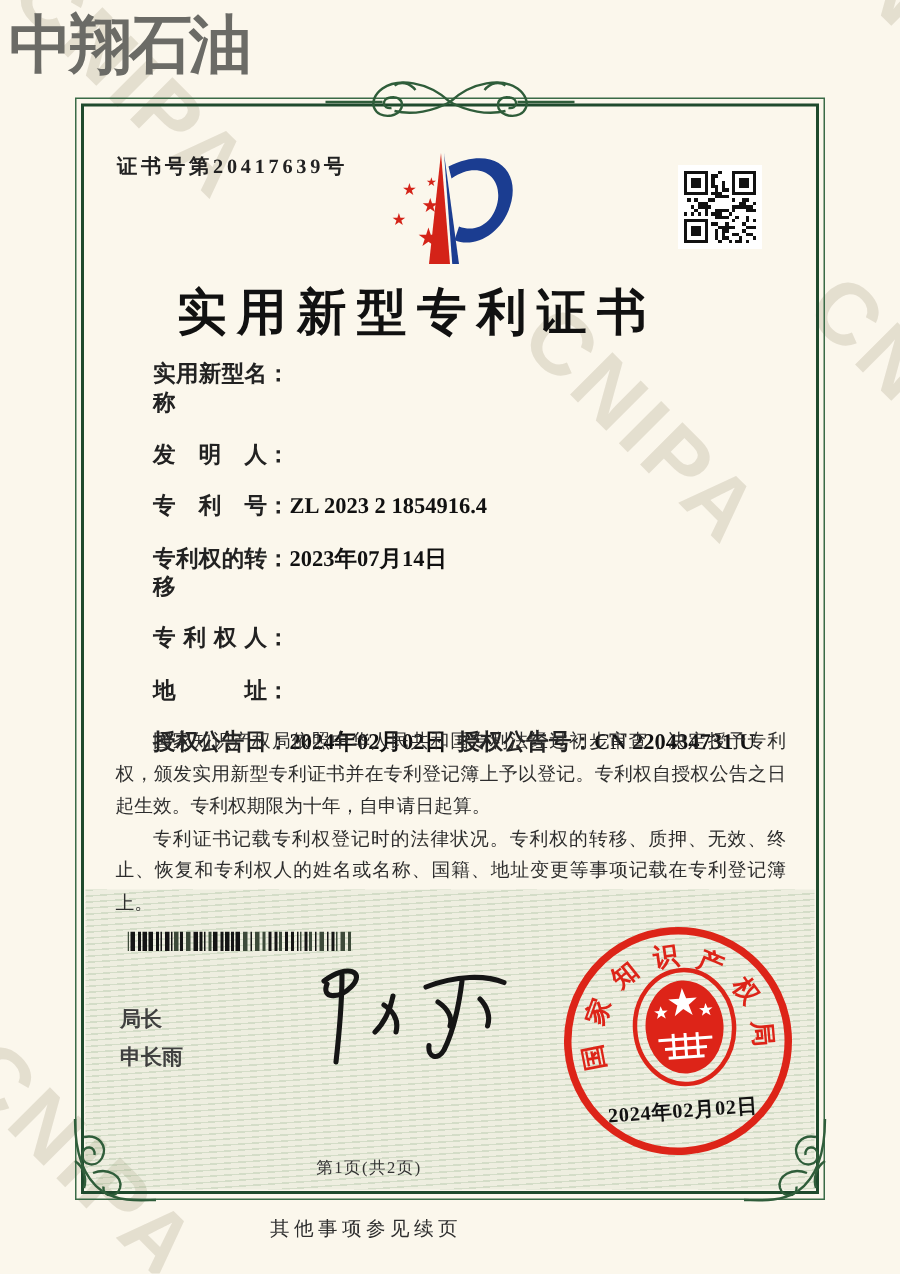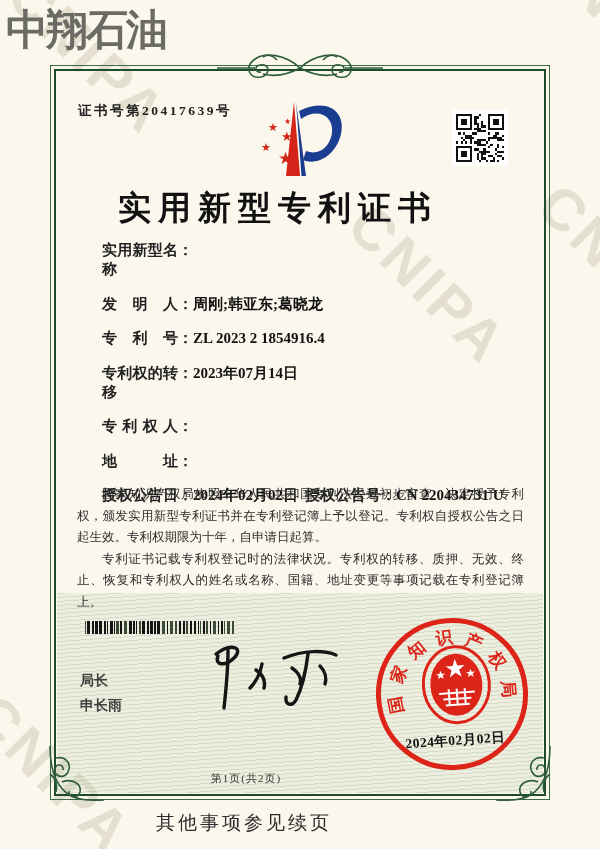--- a/index.html
+++ b/index.html
@@ -106,21 +106,21 @@
   .seal-date {
     position:absolute; left:0; right:0; bottom:15px; text-align:center;
     font-size:13.5px; font-weight:bold; color:#131313; letter-spacing:0.5px;
   }
   .page-indicator {
     position:absolute; left:0; top:771px; width:492px; text-align:center;
     font-size:11px; color:#333; letter-spacing:1px;
   }
   .footer-note {
     position:absolute; left:0; top:810px; width:488px; text-align:center;
-    font-size:19px; color:#2d2d2d; letter-spacing:3px; font-weight:500;
+    font-size:13px; color:#2d2d2d; letter-spacing:3px; font-weight:500;
   }
   svg { display:block; }
 </style>
 </head>
 <body>
 
 <div class="wm wm1">CNIPA</div>
 <div class="wm wm2">CNIPA</div>
 <div class="wm wm3">CNIPA</div>
 <div class="wm wm4">CNIPA</div>
@@ -391,21 +391,20 @@
 <div class="cert-title">实用新型专利证书</div>
 
 <div class="fields">
   <div class="frow">
     <span class="flabel">实用新型名称</span>
     <span class="fcolon">：</span>
   </div>
   <div class="frow">
     <span class="flabel">发明人</span>
     <span class="fcolon">：</span>
-    <span class="fvalue">周刚;韩亚东;葛晓龙</span>
   </div>
   <div class="frow">
     <span class="flabel">专利号</span>
     <span class="fcolon">：</span>
     <span class="fvalue">ZL 2023 2 1854916.4</span>
   </div>
   <div class="frow">
     <span class="flabel">专利权的转移</span>
     <span class="fcolon">：</span>
     <span class="fvalue">2023年07月14日</span>

